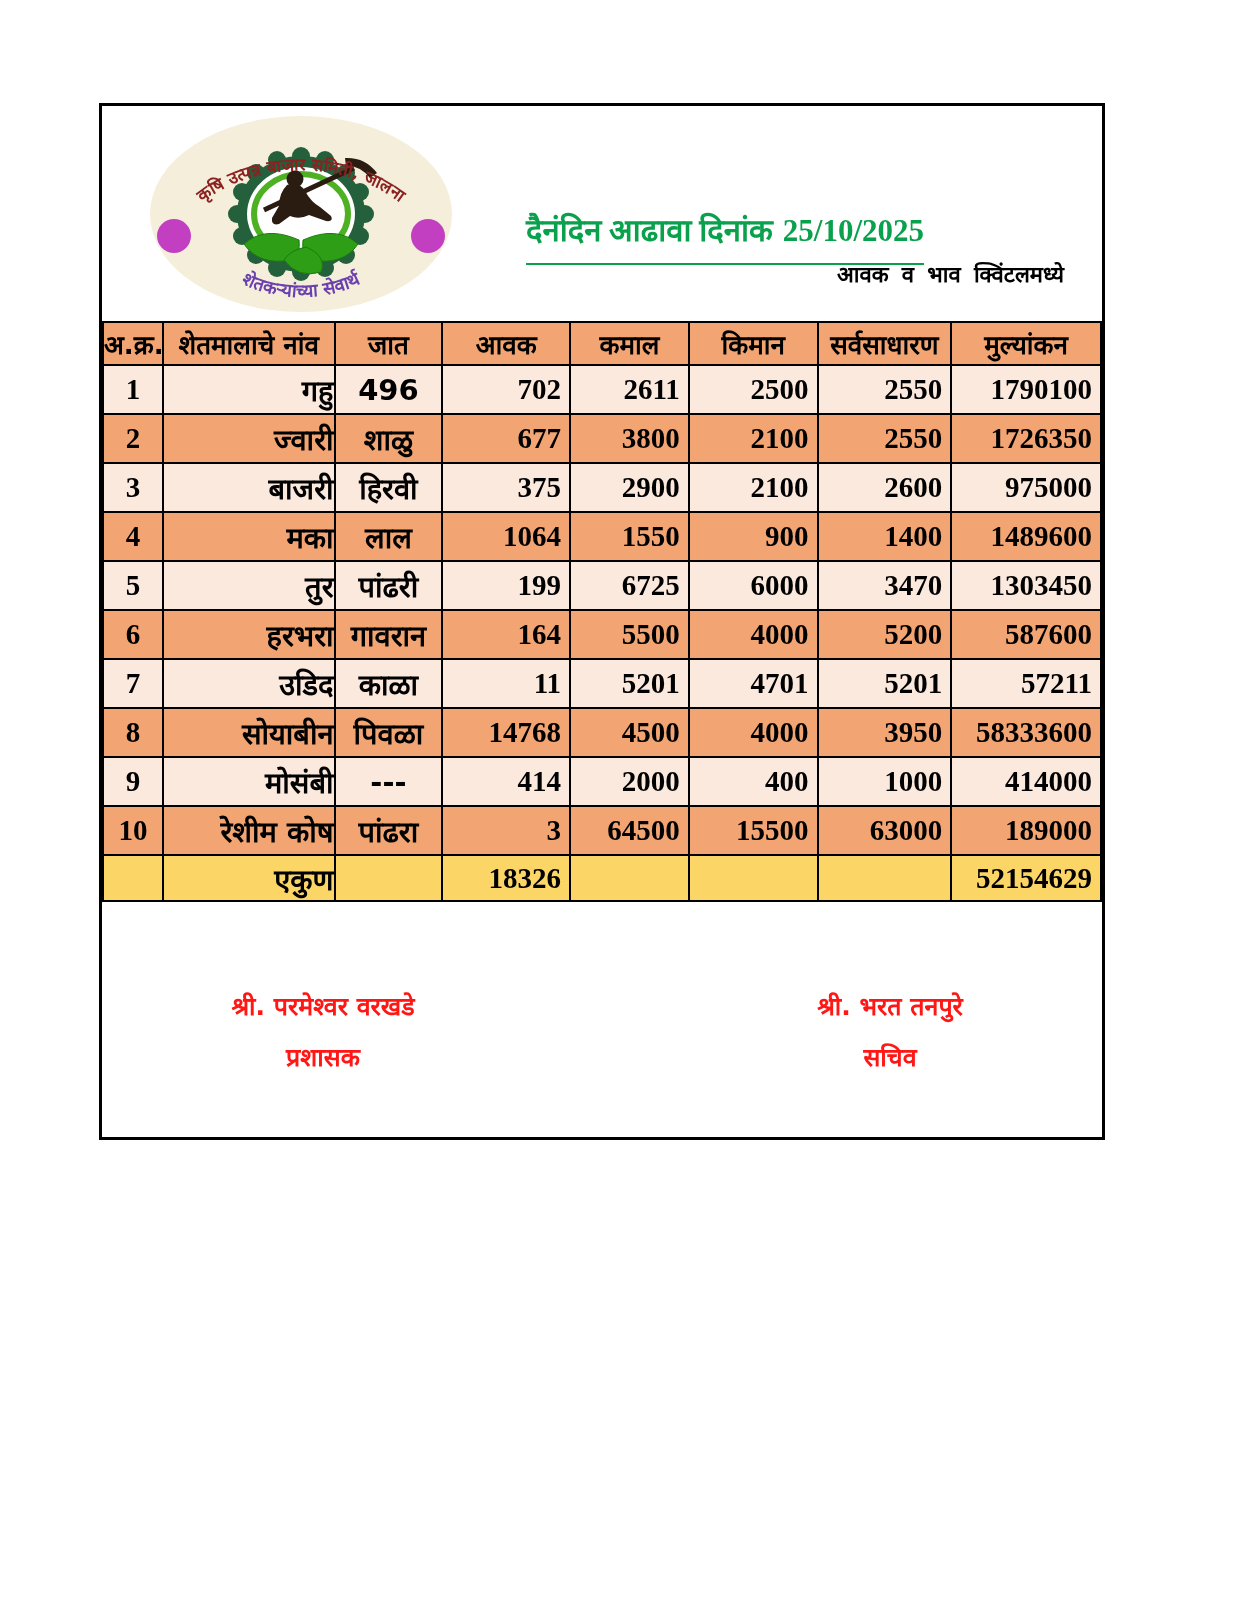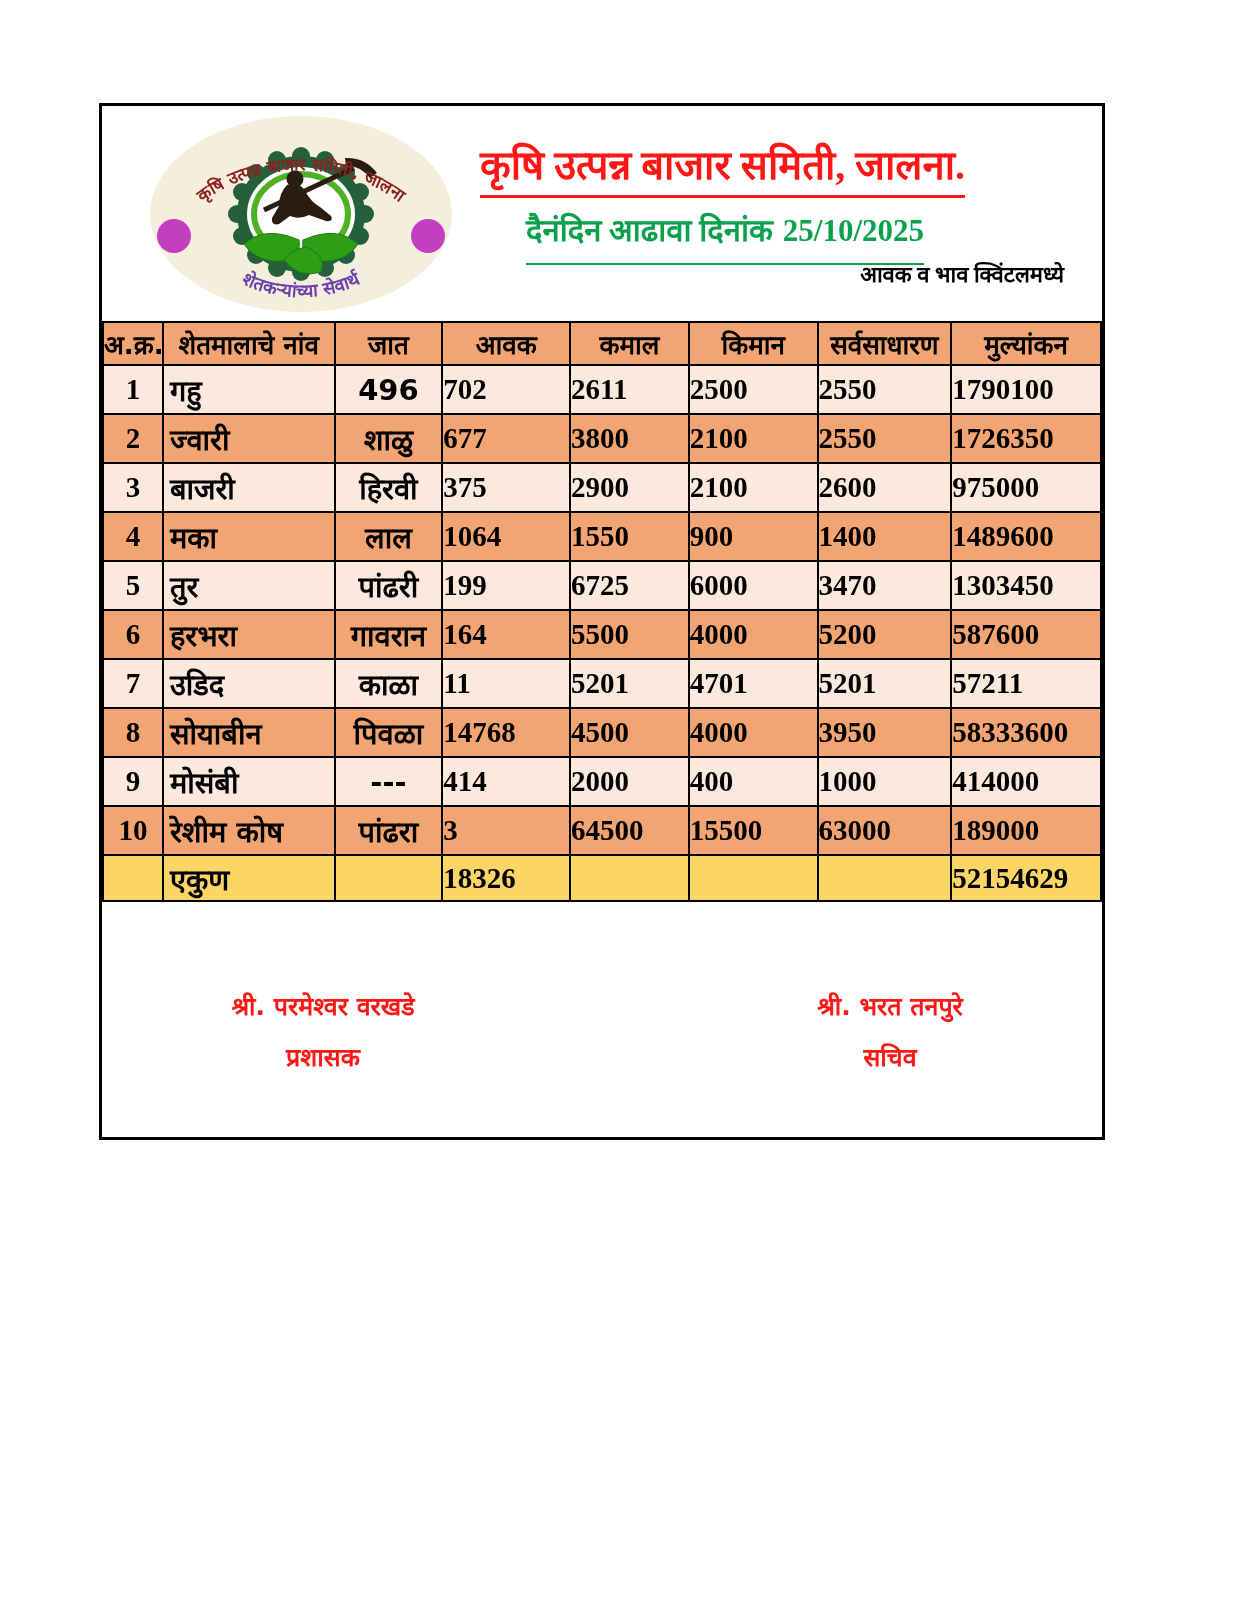--- a/index.html
+++ b/index.html
@@ -25,44 +25,44 @@
   .subtitle {
     position:absolute; left:424px; top:102px;
     font-size:31px; font-weight:bold; color:#0aa14d;
     white-space:nowrap;
   }
   .subtitle .u { border-bottom:2px solid #0aa14d; padding-bottom:13px; display:inline-block; }
   .subtitle .date { margin-left:10px; }
   .note {
     position:absolute; right:38px; top:152px;
     font-size:22px; font-weight:bold; color:#000;
-    font-family:Liberation Serif, serif;
+    font-family:Liberation Mono, monospace;
   }
   
   table.rates {
     width:100%; border-collapse:collapse; table-layout:fixed;
   }
   table.rates th, table.rates td {
     border:2px solid #000; font-weight:bold; color:#000;
     overflow:hidden; white-space:nowrap;
   }
   table.rates th {
     background:#f2a572; height:43px; font-size:26px; text-align:center;
     font-family:"DejaVu Sans","Liberation Serif",sans-serif;
   }
   table.rates td { height:49px; font-size:29px; }
   tr.row-light td { background:#fbe9dd; }
   tr.row-dark  td { background:#f2a572; }
   tr.total-row td { background:#fbd666; height:46px; }
   td.c-sr   { text-align:center; }
-  td.c-name { text-align:left; padding-left:6px;
+  td.c-name { text-align:right; padding-left:6px;
               font-family:"DejaVu Sans","Liberation Serif",sans-serif; }
   td.c-var  { text-align:center;
               font-family:"DejaVu Sans","Liberation Serif",sans-serif; }
-  td.c-num  { padding-right:8px; }
+  td.c-num  { text-align:right; padding-right:8px; }
   
   .sig {
     position:absolute; width:260px; text-align:center;
     color:#fe1715; font-weight:bold; font-size:25px;
     font-family:"DejaVu Sans","Liberation Serif",sans-serif;
   }
   .sig-left  { left:91px;  top:882px; }
   .sig-right { left:658px; top:882px; }
   .sig .role { margin-top:17px; }
   
@@ -120,23 +120,20 @@
         <path id="arcBot" d="M 58,136 A 102,74 0 0 0 248,136"></path>
       </defs>
       <text font-size="17" fill="#8b2121">
         <textPath href="#arcTop" startOffset="50%" text-anchor="middle">कृषि उत्पन्न बाजार समिती, जालना</textPath>
       </text>
       <text font-size="18" fill="#6a3fae">
         <textPath href="#arcBot" startOffset="50%" text-anchor="middle">शेतकऱ्यांच्या सेवार्थ</textPath>
       </text>
     </svg>
 
-    <div class="title">
-      <span class="u">कृषि उत्पन्न बाजार समिती, जालना.</span>
-    </div>
     <div class="subtitle">
       <span class="u">
         <span>दैनंदिन आढावा दिनांक</span><span class="date">25/10/2025</span>
       </span>
     </div>
     <div class="note">आवक व भाव क्विंटलमध्ये</div>
   </div>
 
   <table class="rates">
     <colgroup>

